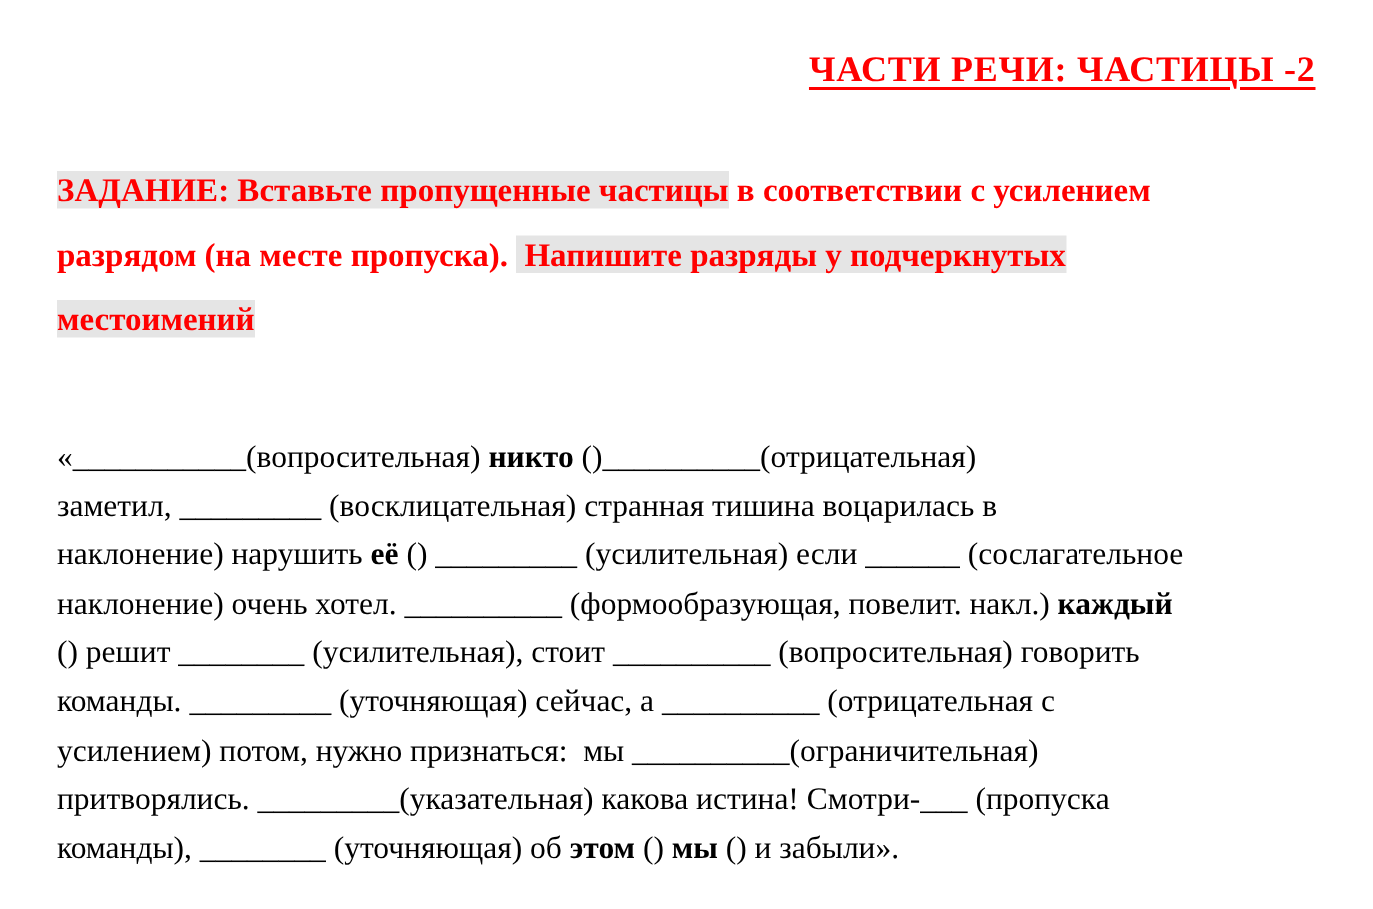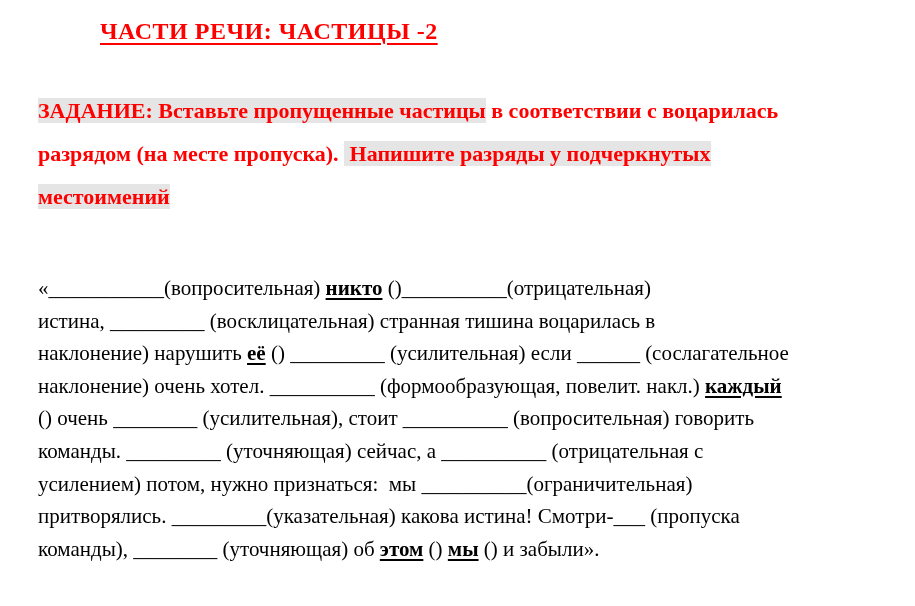--- a/index.html
+++ b/index.html
@@ -11,27 +11,28 @@
     position: relative;
     width: 915px;
     height: 606px;
     background: #ffffff;
     font-family: "Liberation Serif", "DejaVu Serif", serif;
     overflow: hidden;
     box-sizing: border-box;
     padding: 18px 38px 0 38px;
   }
   .doc-title {
-    margin: 0 0 0 62px;
+    margin: 16px 0 0 62px;
     font-size: 24px;
     font-weight: bold;
     color: #ff0000;
     text-decoration: underline;
     text-underline-offset: 4px;
     letter-spacing: 0.5px;
+    text-align: right;
   }
   .task-block {
     margin-top: 44px;
   }
   .task-line {
     font-size: 22px;
     font-weight: bold;
     color: #ff0000;
     line-height: 43px;
     white-space: pre-wrap;
@@ -45,41 +46,40 @@
   .body-line {
     font-size: 21px;
     color: #000000;
     line-height: 32.6px;
     white-space: pre-wrap;
   }
   .seg-p { font-weight: normal; }
   .seg-g { font-weight: normal; letter-spacing: 0; }
   .seg-b {
     font-weight: bold;
-    text-decoration: underline;
     text-decoration-thickness: 2px;
     text-underline-offset: 3px;
   }
 </style>
 </head>
 <body>
 
 <div class="page">
   <h1 class="doc-title">ЧАСТИ РЕЧИ: ЧАСТИЦЫ -2</h1>
 
   <div class="task-block" id="task-block">
-      <div class="task-line"><span class="hl">ЗАДАНИЕ: Вставьте пропущенные частицы</span><span class=""> в соответствии с воцарилась</span></div>
+      <div class="task-line"><span class="hl">ЗАДАНИЕ: Вставьте пропущенные частицы</span><span class=""> в соответствии с усилением</span></div>
       <div class="task-line"><span class="">разрядом (на месте пропуска). </span><span class="hl"> Напишите разряды у подчеркнутых</span></div>
       <div class="task-line"><span class="hl">местоимений</span></div>
     </div>
 
   <div class="body-block" id="body-block">
       <div class="body-line"><span class="seg-p">«</span><span class="seg-g">___________</span><span class="seg-p">(вопросительная) </span><span class="seg-b">никто</span><span class="seg-p"> ()</span><span class="seg-g">__________</span><span class="seg-p">(отрицательная)</span></div>
-      <div class="body-line"><span class="seg-p">истина, </span><span class="seg-g">_________</span><span class="seg-p"> (восклицательная) странная тишина воцарилась в</span></div>
+      <div class="body-line"><span class="seg-p">заметил, </span><span class="seg-g">_________</span><span class="seg-p"> (восклицательная) странная тишина воцарилась в</span></div>
       <div class="body-line"><span class="seg-p">наклонение) нарушить </span><span class="seg-b">её</span><span class="seg-p"> () </span><span class="seg-g">_________</span><span class="seg-p"> (усилительная) если </span><span class="seg-g">______</span><span class="seg-p"> (сослагательное</span></div>
       <div class="body-line"><span class="seg-p">наклонение) очень хотел. </span><span class="seg-g">__________</span><span class="seg-p"> (формообразующая, повелит. накл.) </span><span class="seg-b">каждый</span></div>
-      <div class="body-line"><span class="seg-p">() очень </span><span class="seg-g">________</span><span class="seg-p"> (усилительная), стоит </span><span class="seg-g">__________</span><span class="seg-p"> (вопросительная) говорить</span></div>
+      <div class="body-line"><span class="seg-p">() решит </span><span class="seg-g">________</span><span class="seg-p"> (усилительная), стоит </span><span class="seg-g">__________</span><span class="seg-p"> (вопросительная) говорить</span></div>
       <div class="body-line"><span class="seg-p">команды. </span><span class="seg-g">_________</span><span class="seg-p"> (уточняющая) сейчас, а </span><span class="seg-g">__________</span><span class="seg-p"> (отрицательная с</span></div>
       <div class="body-line"><span class="seg-p">усилением) потом, нужно признаться:  мы </span><span class="seg-g">__________</span><span class="seg-p">(ограничительная)</span></div>
       <div class="body-line"><span class="seg-p">притворялись. </span><span class="seg-g">_________</span><span class="seg-p">(указательная) какова истина! Смотри-</span><span class="seg-g">___</span><span class="seg-p"> (пропуска</span></div>
       <div class="body-line"><span class="seg-p">команды), </span><span class="seg-g">________</span><span class="seg-p"> (уточняющая) об </span><span class="seg-b">этом</span><span class="seg-p"> () </span><span class="seg-b">мы</span><span class="seg-p"> () и забыли».</span></div>
     </div>
 </div>
 
 </body></html>

